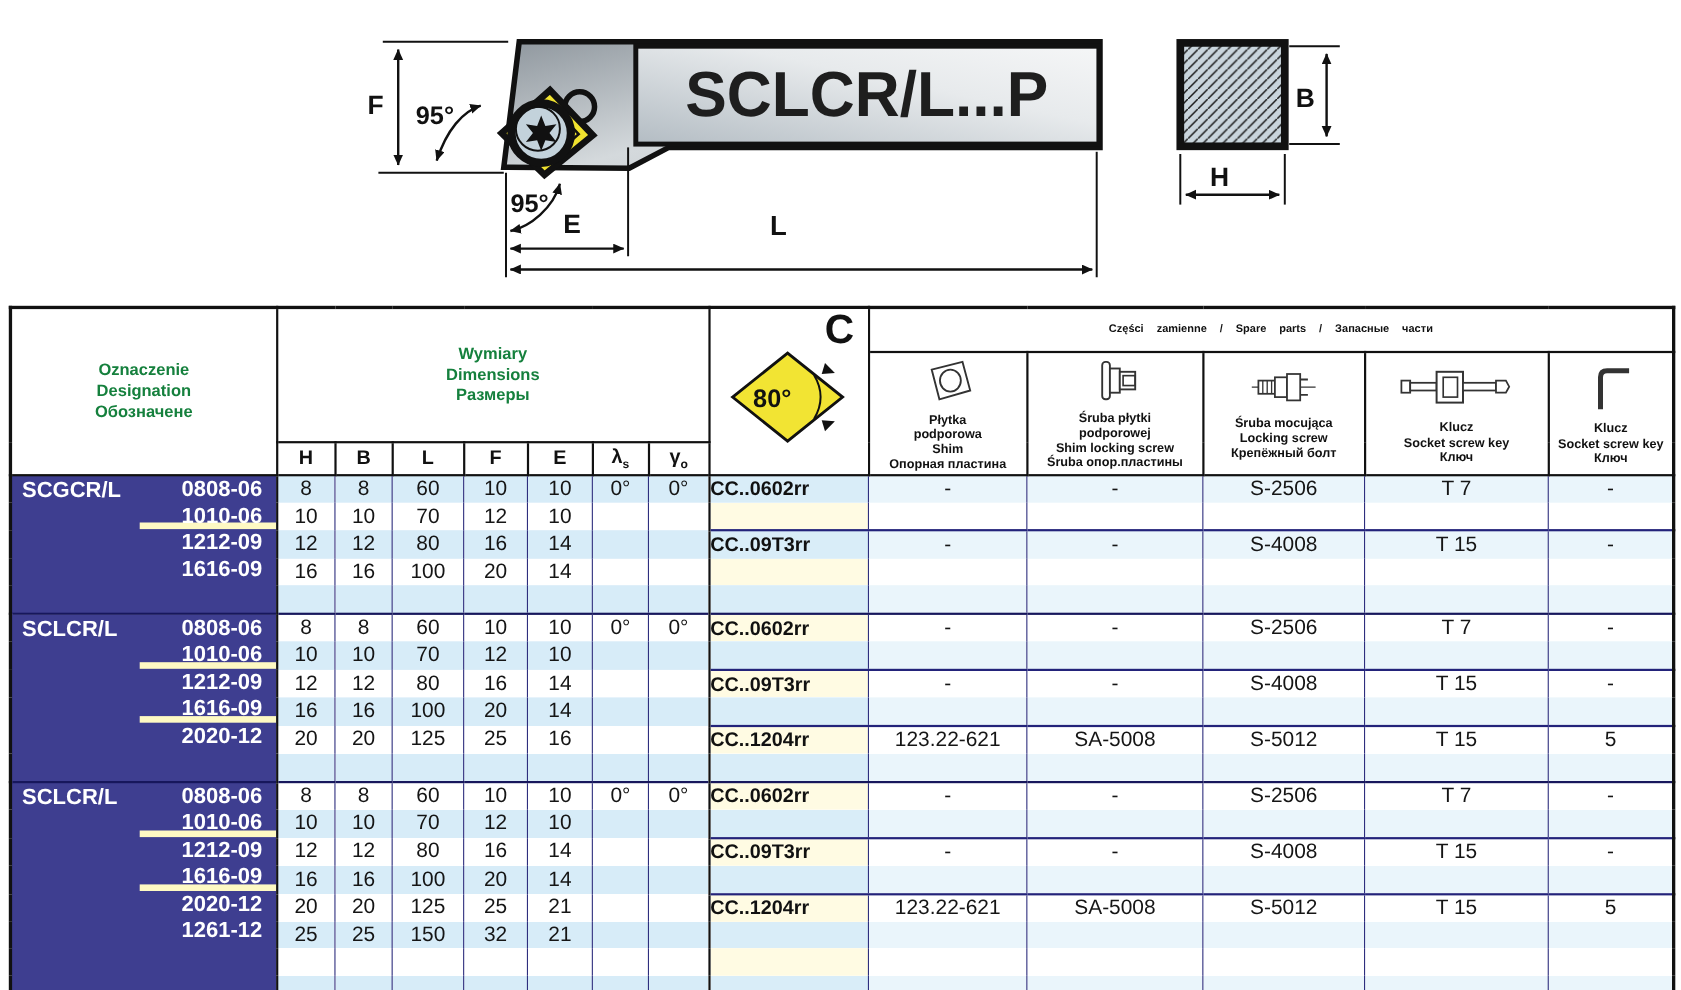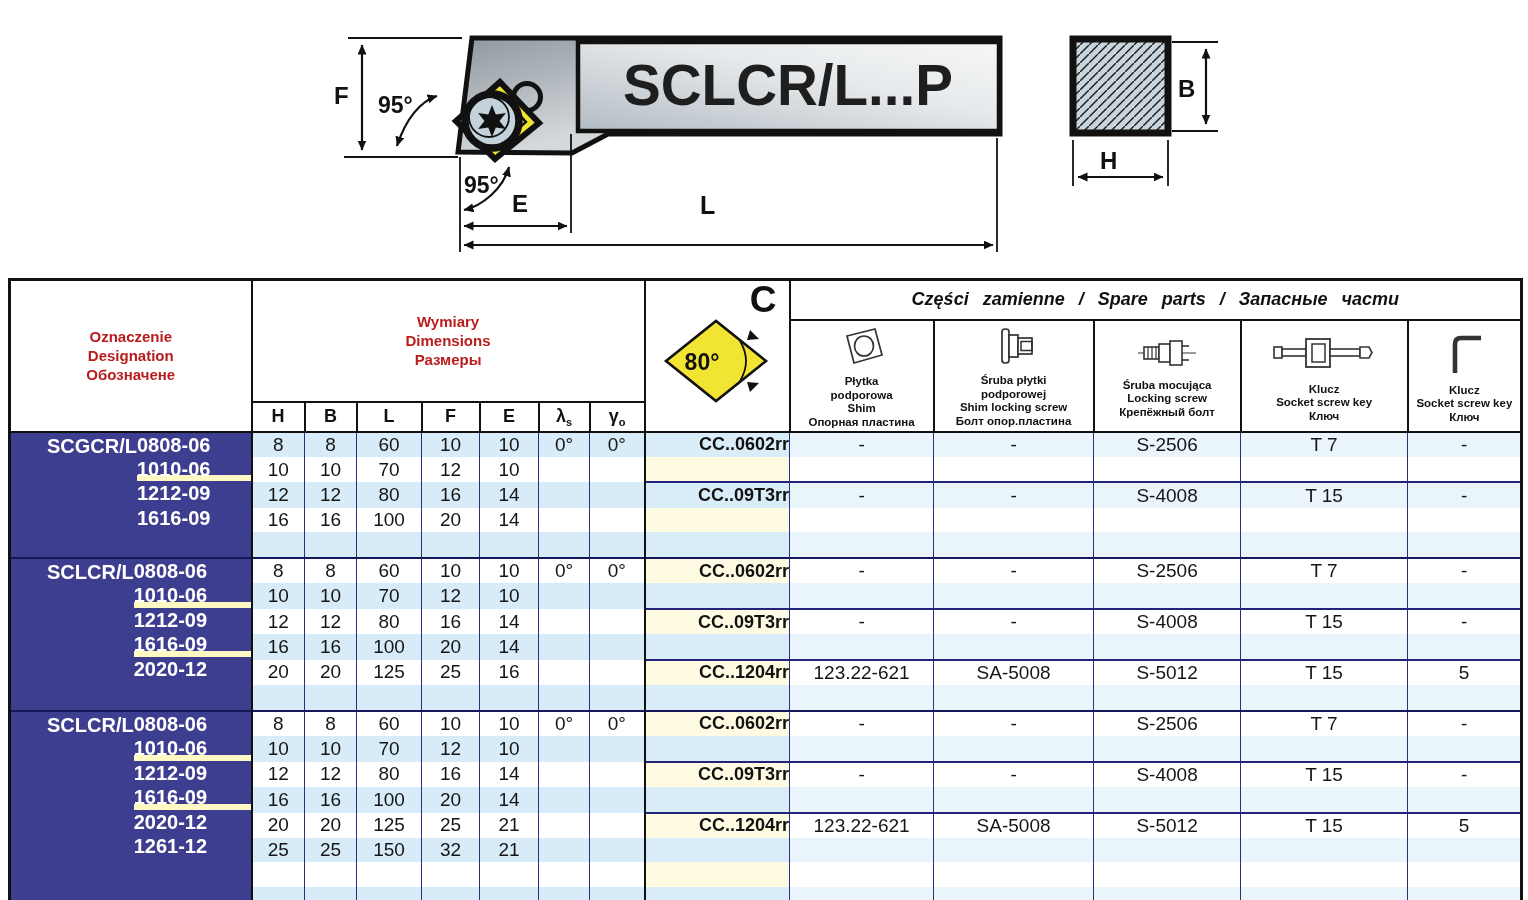--- a/index.html
+++ b/index.html
@@ -14,51 +14,51 @@
 
   table.cat{
     position:absolute;left:8px;top:278px;width:1512px;
     border-collapse:collapse;table-layout:fixed;border:3px solid #111;
     background:#fff;
   }
   td{padding:0;overflow:hidden;}
 
   
   .hdr{background:#fff;border:2px solid #111;text-align:center;vertical-align:middle;}
-  .hl{font-weight:bold;font-size:15px;line-height:19px;color:#b91c1c;display:block;}
+  .hl{font-weight:bold;font-size:15px;line-height:19px;color:#15803d;display:block;}
   .dimletter{font-weight:bold;font-size:18px;text-align:center;background:#fff;border:2px solid #111;}
   .subs{font-size:11px;vertical-align:-4px;font-weight:bold;}
-  .spare-title-cell{font-weight:bold;font-size:18px;word-spacing:9px;font-style:italic;}
+  .spare-title-cell{font-weight:bold;font-size:10px;word-spacing:9px;}
   .icon-cell .il{font-weight:bold;font-size:11.5px;line-height:13.5px;display:block;}
   .icon-wrap{display:block;margin:2px auto 3px auto;}
   .c-hdr{position:relative;}
   .c-letter{position:absolute;top:-2px;right:12px;font-size:37px;font-weight:bold;}
   .c-diamond{position:absolute;left:12px;top:32px;}
 
   
   tr.data{height:24.47px;}
   tr.data td{height:24.47px;}
   .dcell{text-align:center;font-size:19px;color:#151515;border-left:1px solid #2e2e7e;background:#fff;}
   .dcell.firstcol{border-left:2.5px solid #111;}
-  .ccell{text-align:right;font-weight:bold;font-size:18px;border-left:2.5px solid #111;color:#111;}
+  .ccell{text-align:left;font-weight:bold;font-size:18px;border-left:2.5px solid #111;color:#111;}
   .pcell{text-align:center;font-size:19px;border-left:1.5px solid #2e2e7e;color:#151515;}
   .bg-blue{background:#D7ECF8;}
   .bg-white{background:#FFFFFF;}
   .bg-cblue{background:#D9EDF8;}
   .bg-cream{background:#FFFBE3;}
   .bg-pblue{background:#EAF5FB;}
   .gt{border-top:2.5px solid #17175c;}
   .sgt{border-top:2px solid #23237a;margin-left:16px;}
 
   .desig{background:#3E3E90;vertical-align:top;}
-  .dg{display:flex;justify-content:space-between;height:100%;margin-left:27px;}
+  .dg{display:flex;justify-content:space-between;height:100%;}
   .dg-name{color:#fff;font-weight:bold;font-size:20px;padding:2px 0 0 9px;white-space:nowrap;}
   .dg-sizes{width:124px;}
   .dg-size{box-sizing:border-box;height:24.47px;line-height:24.2px;color:#fff;font-weight:bold;
-           font-size:20px;text-align:left;padding-right:12px;}
+           font-size:20px;text-align:right;padding-right:12px;}
   .dg-size.sep{border-bottom:6px solid #fef9c3;}
 </style>
 </head>
 <body>
 
 <svg class="diagram" width="1528" height="278" viewBox="0 0 1528 278">
   <defs>
     <linearGradient id="gmetal" x1="0" y1="0" x2="1" y2="0.8">
       <stop offset="0" stop-color="#8f979e"></stop>
       <stop offset="0.55" stop-color="#d4d9dc"></stop>
@@ -177,21 +177,21 @@
         <td class="hdr icon-cell" rowspan="2">
           <span class="icon-wrap"><svg width="54" height="42" viewBox="0 0 54 42">
               <rect x="15" y="4" width="7" height="34" rx="3" fill="#fff" stroke="#333" stroke-width="1.7"></rect>
               <rect x="22" y="10" width="9" height="22" fill="#fff" stroke="#333" stroke-width="1.7"></rect>
               <rect x="31" y="13" width="14" height="16" fill="#fff" stroke="#333" stroke-width="1.7"></rect>
               <rect x="34" y="16.5" width="11" height="9" fill="none" stroke="#333" stroke-width="1.5"></rect>
             </svg></span>
           <span class="il">Śruba płytki</span>
           <span class="il">podporowej</span>
           <span class="il">Shim locking screw</span>
-          <span class="il">Болт опор.пластина</span>
+          <span class="il">Śruba опор.пластины</span>
         </td>
         <td class="hdr icon-cell" rowspan="2">
           <span class="icon-wrap"><svg width="60" height="38" viewBox="0 0 60 38">
               <line x1="1" y1="19" x2="59" y2="19" stroke="#333" stroke-width="1.2"></line>
               <rect x="7" y="13" width="15" height="12" fill="#fff" stroke="#333" stroke-width="1.6"></rect>
               <line x1="11" y1="13" x2="11" y2="25" stroke="#333" stroke-width="1.2"></line>
               <line x1="15" y1="13" x2="15" y2="25" stroke="#333" stroke-width="1.2"></line>
               <line x1="19" y1="13" x2="19" y2="25" stroke="#333" stroke-width="1.2"></line>
               <rect x="22" y="10" width="11" height="18" fill="#fff" stroke="#333" stroke-width="1.6"></rect>
               <rect x="33" y="7" width="12" height="24" fill="#fff" stroke="#333" stroke-width="1.6"></rect>

